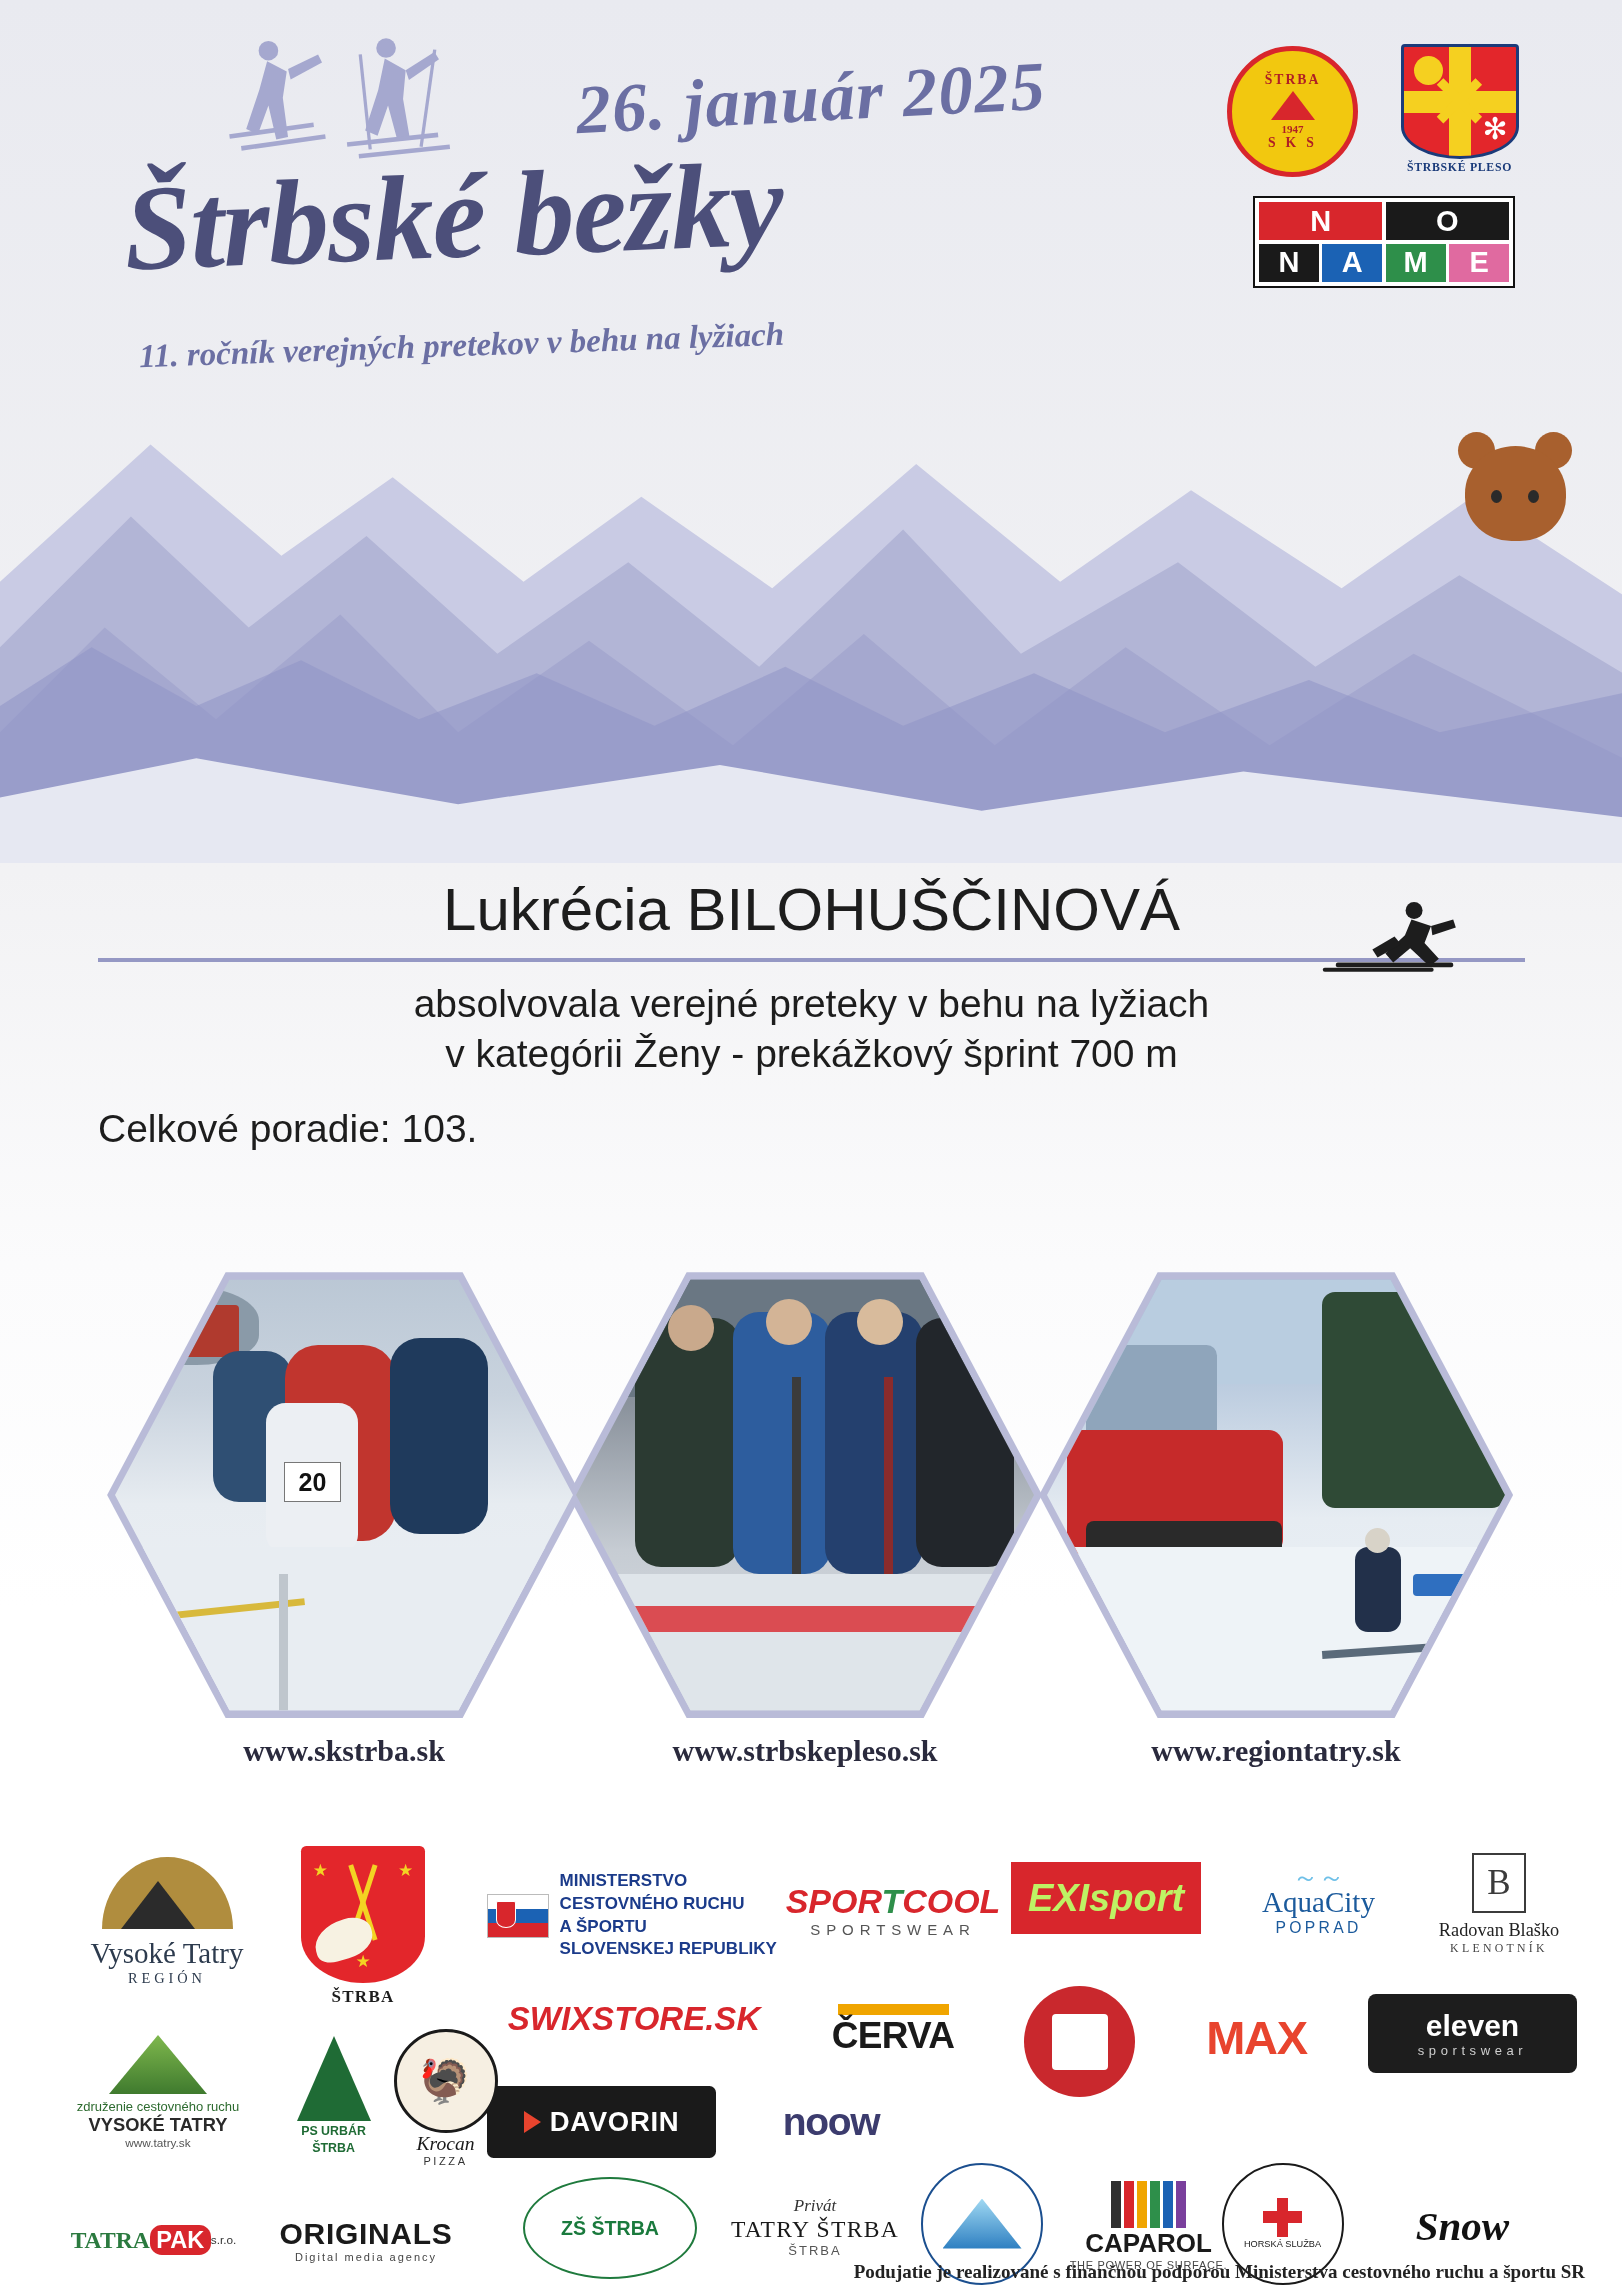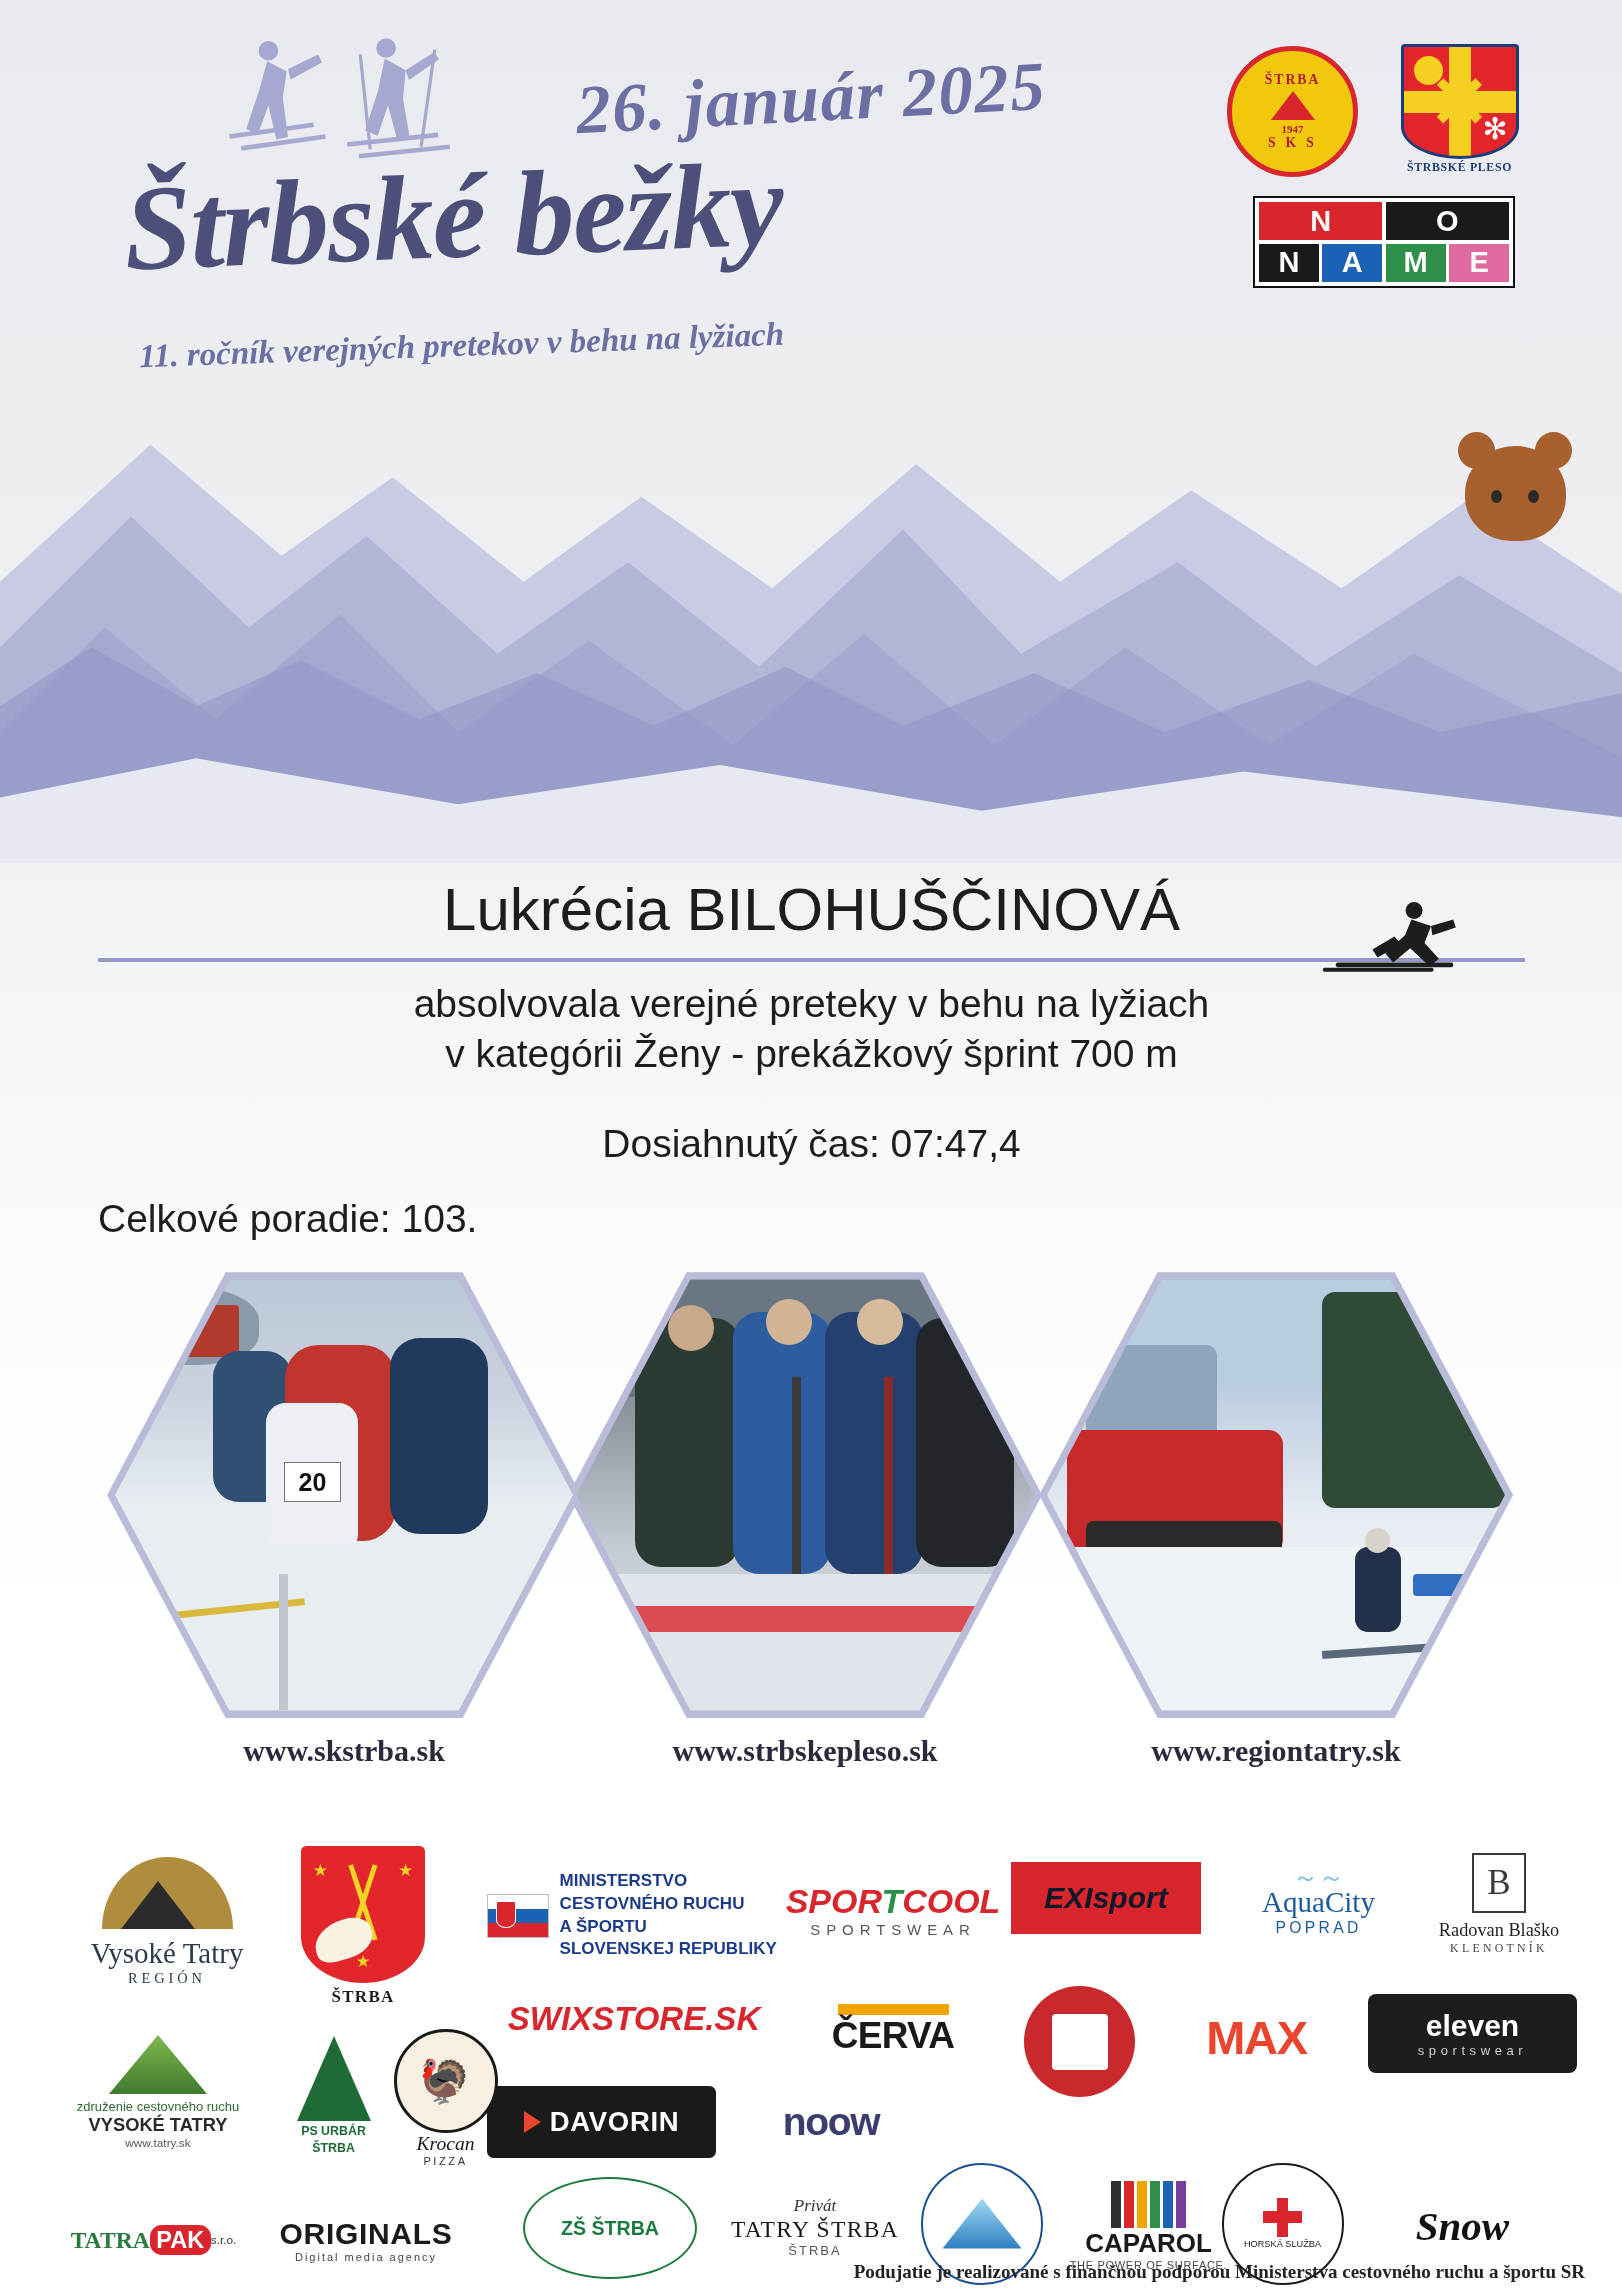--- a/index.html
+++ b/index.html
@@ -354,21 +354,21 @@
   .min-flag { width: 60px; height: 42px; background: linear-gradient(180deg,#ffffff 33%,#1b62b4 33%,#1b62b4 66%,#d8262c 66%); border:0.7px solid #bbb; position:relative; }
   .min-flag .sh { position:absolute; left:7.9px; top:6.5px; width:18.3px; height:25px; background:#d8262c; border:1.3px solid #fff; border-radius:2px 2px 50% 50% / 2px 2px 30% 30%; }
   .min-text { margin-left:10.5px; font-size:17px; font-weight:bold; color:#1b3b8a; line-height:1.35; text-align:left; }
 
   .w-sportcool { left: 795px; top: 46px; width: 196px; height: 105px; flex-direction: column; }
   .sc-main { font-size: 34px; font-weight: bold; font-style: italic; color:#d8262c; }
   .sc-main .c { color:#2e8f4a; }
   .sc-sub { font-size: 15px; letter-spacing: 5.9px; color:#555; }
 
   .w-exi { left: 1011px; top: 51px; width: 190px; height: 72px; background:#d8262c; }
-  .exi-text { color:#0f172a; font-size:30px; font-weight:bold; font-style:italic; }
+  .exi-text { color:#bef264; font-size:38px; font-weight:bold; font-style:italic; }
 
   .w-aqua { left: 1230px; top: 39px; width: 177px; height: 105px; flex-direction: column; }
   .aqua-wave { font-size: 26px; color:#6fc0e8; line-height: 0.7; }
   .aqua-name { font-size: 29px; color:#1b5a9c; font-family:"Liberation Serif",serif; }
   .aqua-sub { font-size: 15.7px; color:#1b5a9c; letter-spacing: 3.3px; }
 
   .w-blasko { left: 1417px; top: 38px; width: 164px; height: 111px; flex-direction: column; }
   .bl-mark { width:50px; height:56px; border:2.6px solid #3b3b3b; display:flex; align-items:center; justify-content:center; font-family:"Liberation Serif",serif; font-size:35px; color:#3b3b3b; }
   .bl-name { font-family:"Liberation Serif",serif; font-size:18.3px; color:#222; margin-top:6.5px; }
   .bl-sub { font-family:"Liberation Serif",serif; font-size:11.8px; color:#444; letter-spacing:3.3px; }
@@ -537,21 +537,20 @@
         <path d="M176 40 l34 -10 l4 12 l-36 12 z"></path>
         <path d="M120 56 l-34 20 l8 12 l36 -20 z"></path>
         <rect x="30" y="96" width="180" height="7" rx="3"></rect>
         <rect x="10" y="104" width="170" height="6" rx="3"></rect>
       </g>
     </svg>
   </div>
 
   <div class="cert-line">absolvovala verejné preteky v behu na lyžiach</div>
   <div class="cert-line second">v kategórii Ženy - prekážkový šprint 700 m</div>
-  <div class="cert-time">Dosiahnutý čas: 07:47,4</div>
 
   <div class="rank-row">
     <div class="rank-left">Celkové poradie: 103.</div>
   </div>
 </div>
 
 <div class="photos">
 
   <div class="photo-item p1">
     <div class="hexborder"></div>

